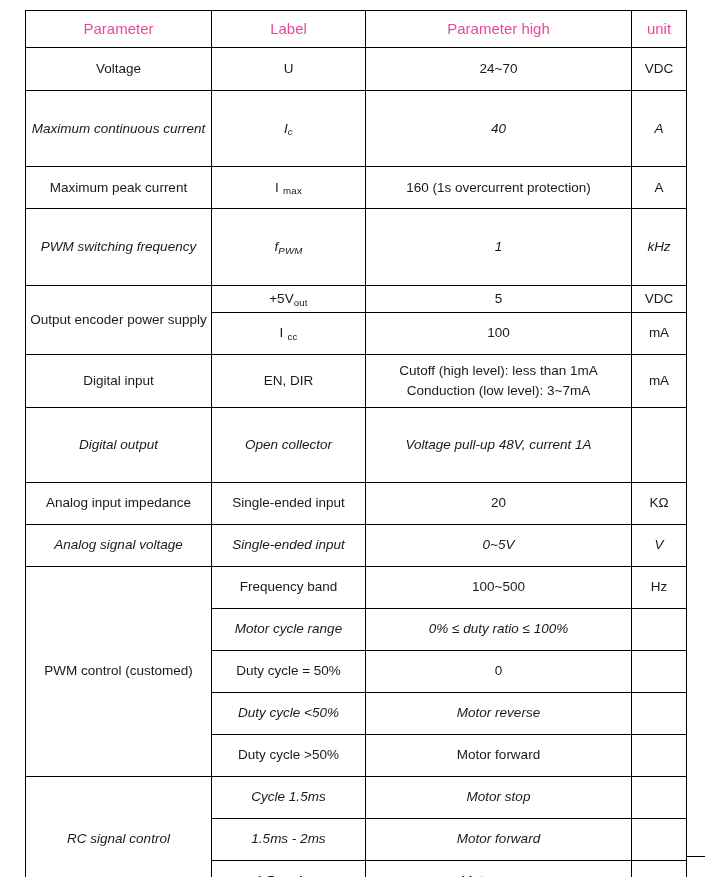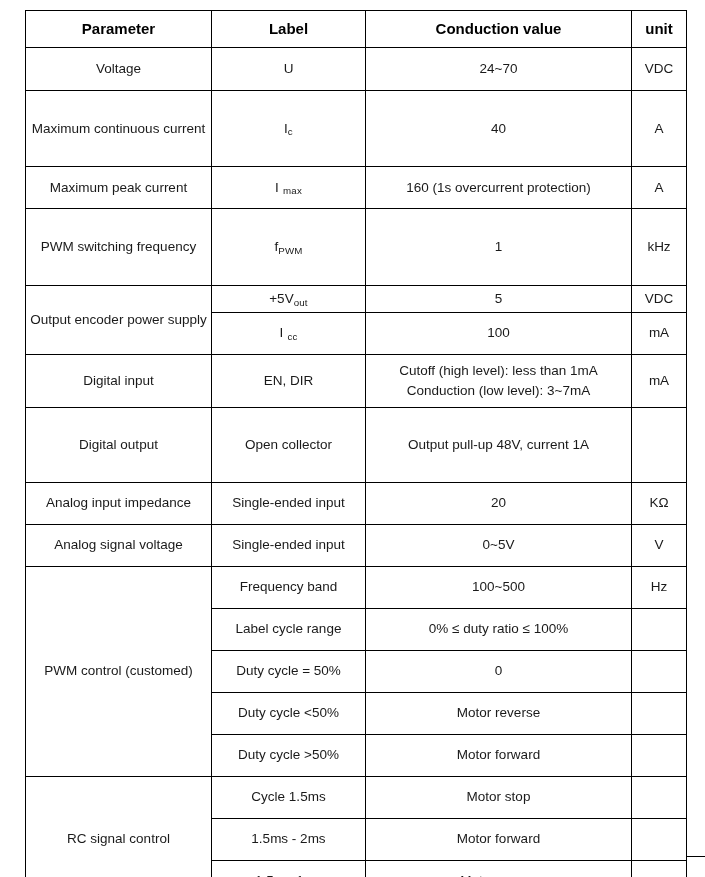--- a/index.html
+++ b/index.html
@@ -40,27 +40,27 @@
     vertical-align: middle;
     font-size: 13.5px;
     color: #1a1a1a;
     font-weight: normal;
     padding: 3px 4px;
     line-height: 1.45;
     background: #ffffff;
   }
 
   table.spec th {
-    font-weight: bold;
+    font-weight: normal;
     font-size: 15px;
-    color: #000000;
+    color: #ec4899;
     height: 30px;
   }
 
-  td.shaded, th.shaded { background: #dcdcdc; }
+  td.shaded, th.shaded { background: #dcdcdc; font-style: italic; }
 
   td.pad-lines { line-height: 1.5; }
 
   sub {
     font-size: 0.72em;
     vertical-align: baseline;
     position: relative;
     top: 0.28em;
     letter-spacing: 0.2px;
   }
@@ -88,21 +88,21 @@
       <col class="c-param">
       <col class="c-label">
       <col class="c-value">
       <col class="c-unit">
     </colgroup>
 
     <thead>
       <tr>
         <th>Parameter</th>
         <th>Label</th>
-        <th>Conduction value</th>
+        <th>Parameter high</th>
         <th>unit</th>
       </tr>
     </thead>
 
     <tbody>
 
       <tr>
         <td style="height:36px">Voltage</td>
         <td><span>U</span></td>
         <td>24~70</td>
@@ -148,21 +148,21 @@
         <td class="pad-lines">
           <div>Cutoff (high level): less than 1mA</div>
           <div>Conduction (low level): 3~7mA</div>
         </td>
         <td>mA</td>
       </tr>
 
       <tr>
         <td class="shaded" style="height:68px">Digital output</td>
         <td class="shaded"><span>Open collector</span></td>
-        <td class="shaded">Output pull-up 48V, current 1A</td>
+        <td class="shaded">Voltage pull-up 48V, current 1A</td>
         <td class="shaded"></td>
       </tr>
 
       <tr>
         <td style="height:35px">Analog input impedance</td>
         <td><span>Single-ended input</span></td>
         <td>20</td>
         <td>KΩ</td>
       </tr>
 
@@ -173,21 +173,21 @@
         <td class="shaded">V</td>
       </tr>
 
       <tr>
         <td rowspan="5">PWM control (customed)</td>
         <td style="height:35px"><span>Frequency band</span></td>
         <td>100~500</td>
         <td>Hz</td>
       </tr>
       <tr>
-        <td class="shaded" style="height:35px"><span>Label cycle range</span></td>
+        <td class="shaded" style="height:35px"><span>Motor cycle range</span></td>
         <td class="shaded">0% ≤ duty ratio ≤ 100%</td>
         <td class="shaded"></td>
       </tr>
       <tr>
         <td style="height:35px"><span>Duty cycle = 50%</span></td>
         <td>0</td>
         <td></td>
       </tr>
       <tr>
         <td class="shaded" style="height:35px"><span>Duty cycle &lt;50%</span></td>

